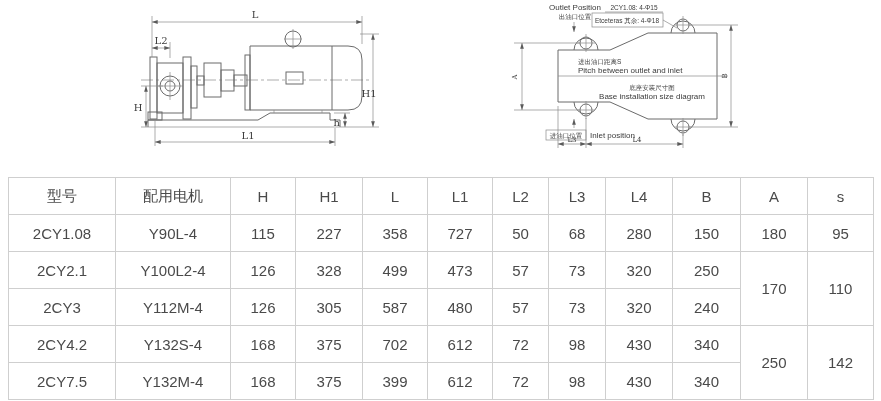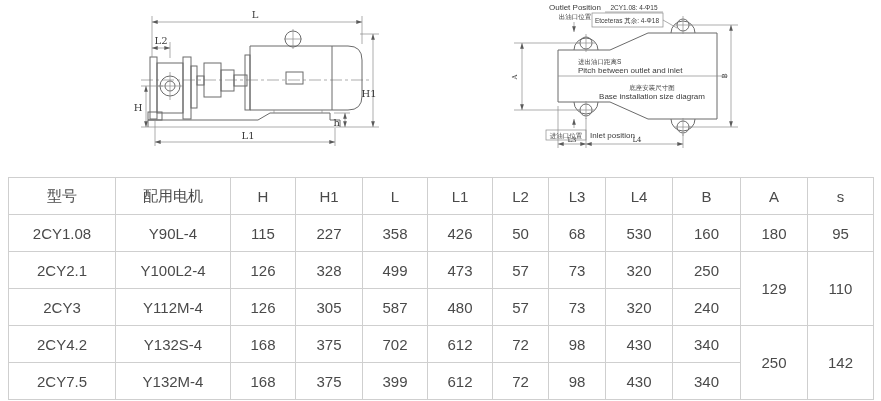--- a/index.html
+++ b/index.html
@@ -185,40 +185,40 @@
           <th>s</th>
         </tr>
     </thead>
     <tbody>
         <tr>
           <td>2CY1.08</td>
           <td>Y90L-4</td>
           <td>115</td>
           <td>227</td>
           <td>358</td>
-          <td>426</td>
+          <td>727</td>
           <td>50</td>
           <td>68</td>
-          <td>530</td>
-          <td>160</td>
+          <td>280</td>
+          <td>150</td>
           <td>180</td>
           <td>95</td>
         </tr>
         <tr>
           <td>2CY2.1</td>
           <td>Y100L2-4</td>
           <td>126</td>
           <td>328</td>
           <td>499</td>
           <td>473</td>
           <td>57</td>
           <td>73</td>
           <td>320</td>
           <td>250</td>
-          <td rowspan="2">129</td>
+          <td rowspan="2">170</td>
           <td rowspan="2">110</td>
         </tr>
         <tr>
           <td>2CY3</td>
           <td>Y112M-4</td>
           <td>126</td>
           <td>305</td>
           <td>587</td>
           <td>480</td>
           <td>57</td>

